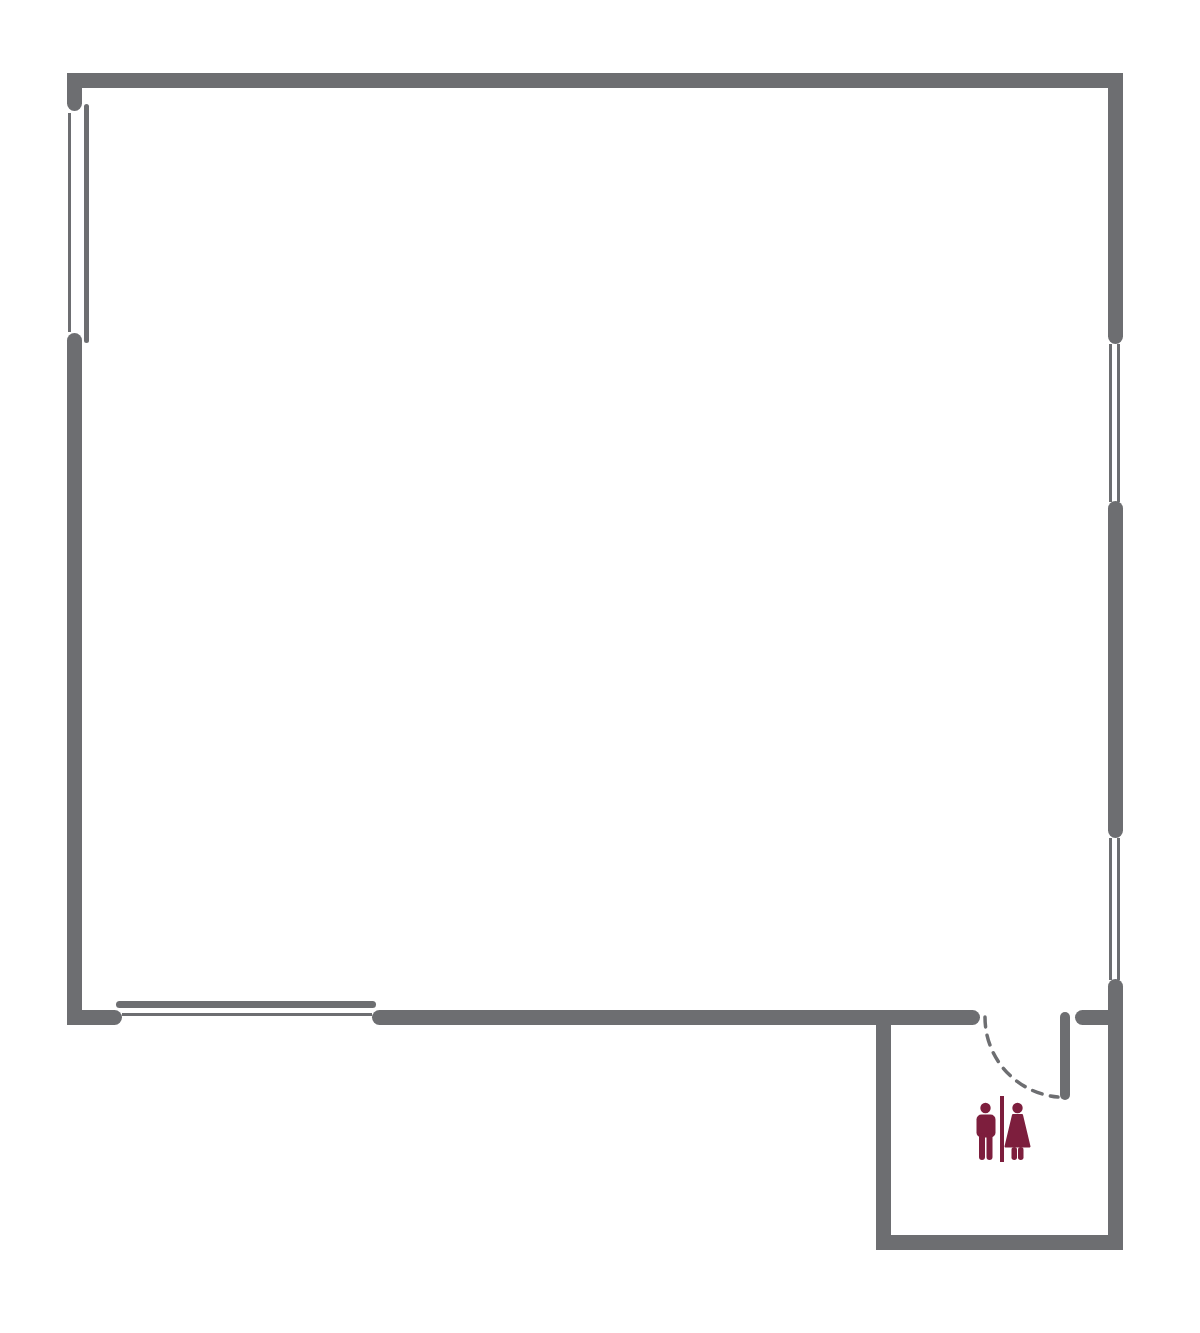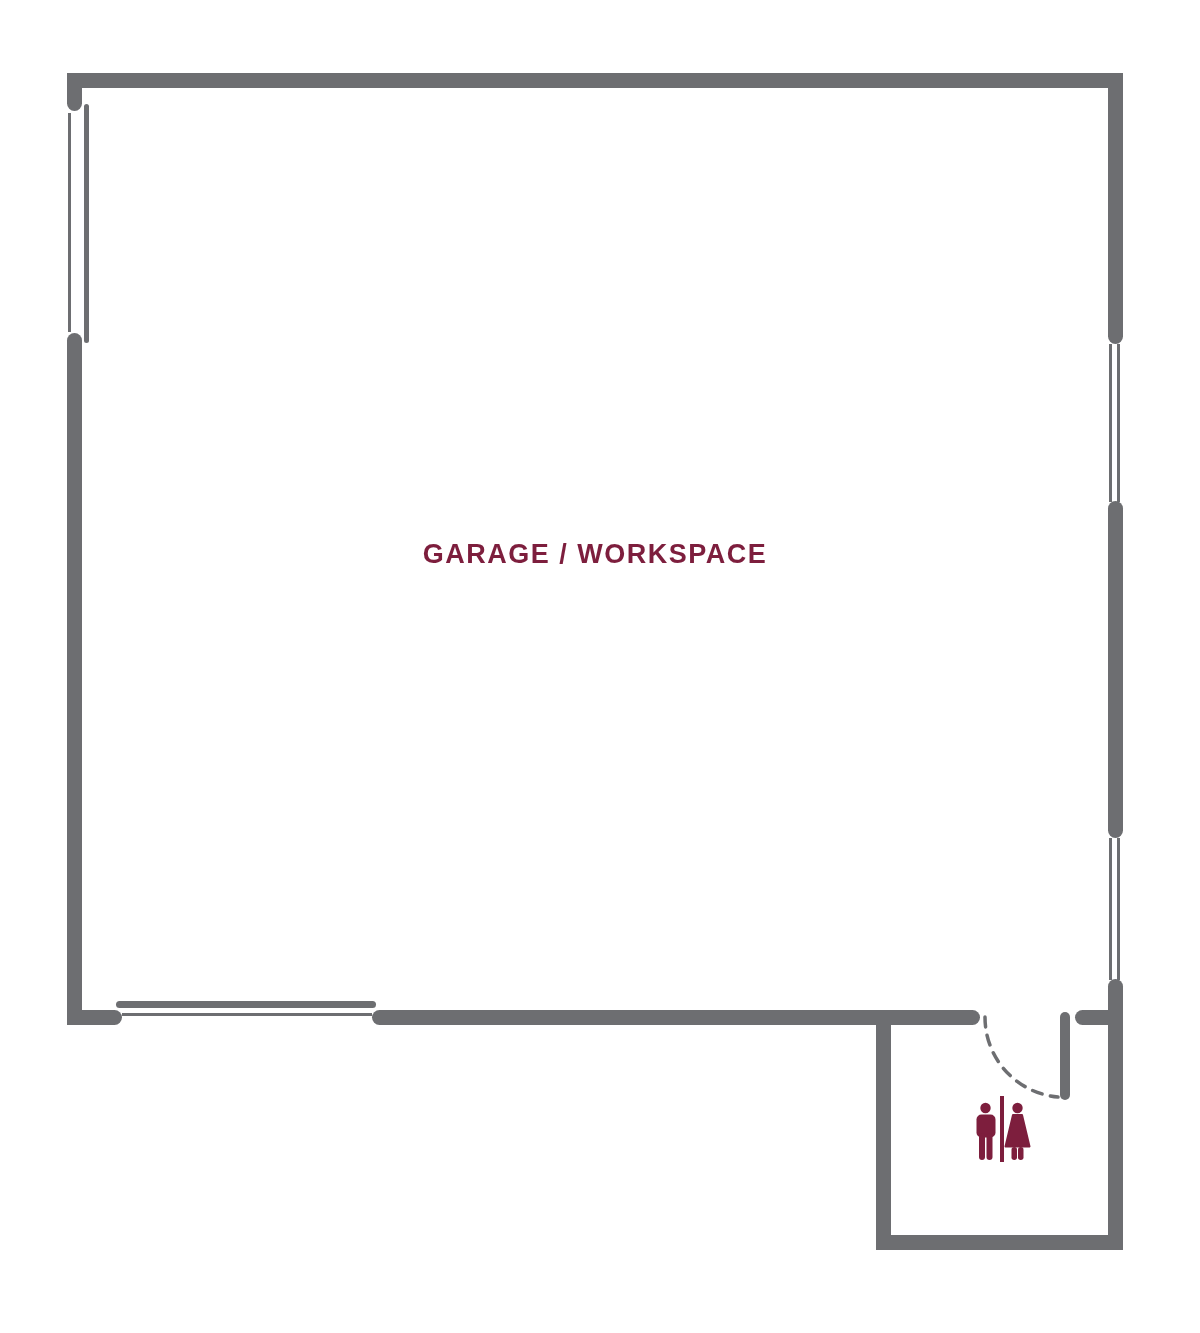--- a/index.html
+++ b/index.html
@@ -90,21 +90,20 @@
 
   <div class="wall" style="left:372px; top:1010px; width:608px; height:15px; border-radius:8px;"></div>
 
   <div class="wall" style="left:1075px; top:1010px; width:33px; height:15px; border-radius:8px 0 0 8px;"></div>
 
   <div class="wall" style="left:876px; top:1010px; width:15px; height:240px;"></div>
   <div class="wall" style="left:876px; top:1235px; width:247px; height:15px;"></div>
 
   <div class="wall" style="left:1060px; top:1012px; width:10px; height:88px; border-radius:5px;"></div>
 
-  <div class="room-label">GARAGE / WORKSPACE</div>
 
   <svg class="overlay" width="1200" height="1333" viewBox="0 0 1200 1333">
 
     <path class="swing" d="M985 1017 A80 80 0 0 0 1058 1097"></path>
 
     <g class="icon-fill">
 
       <g>
         <circle cx="985.5" cy="1108" r="5.2"></circle>
         <rect x="976.5" y="1114.5" width="19" height="23" rx="5"></rect>

